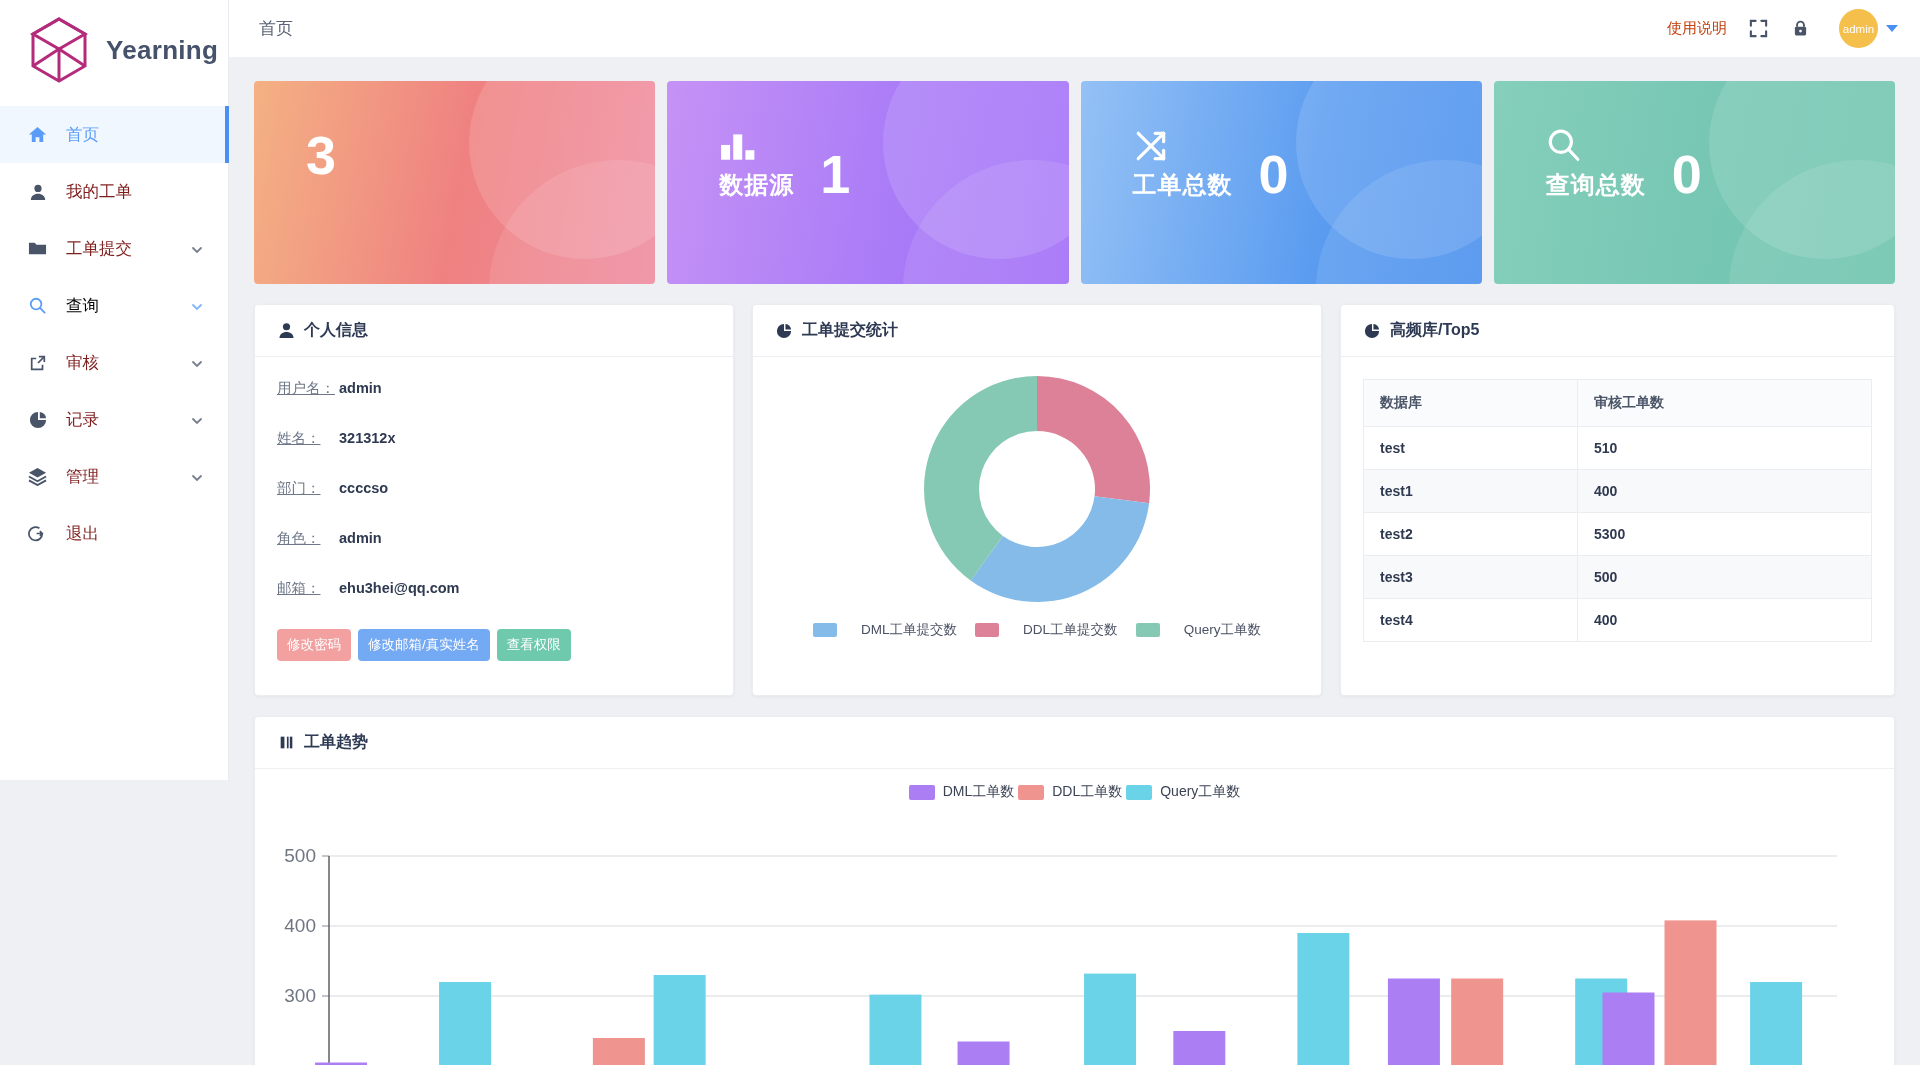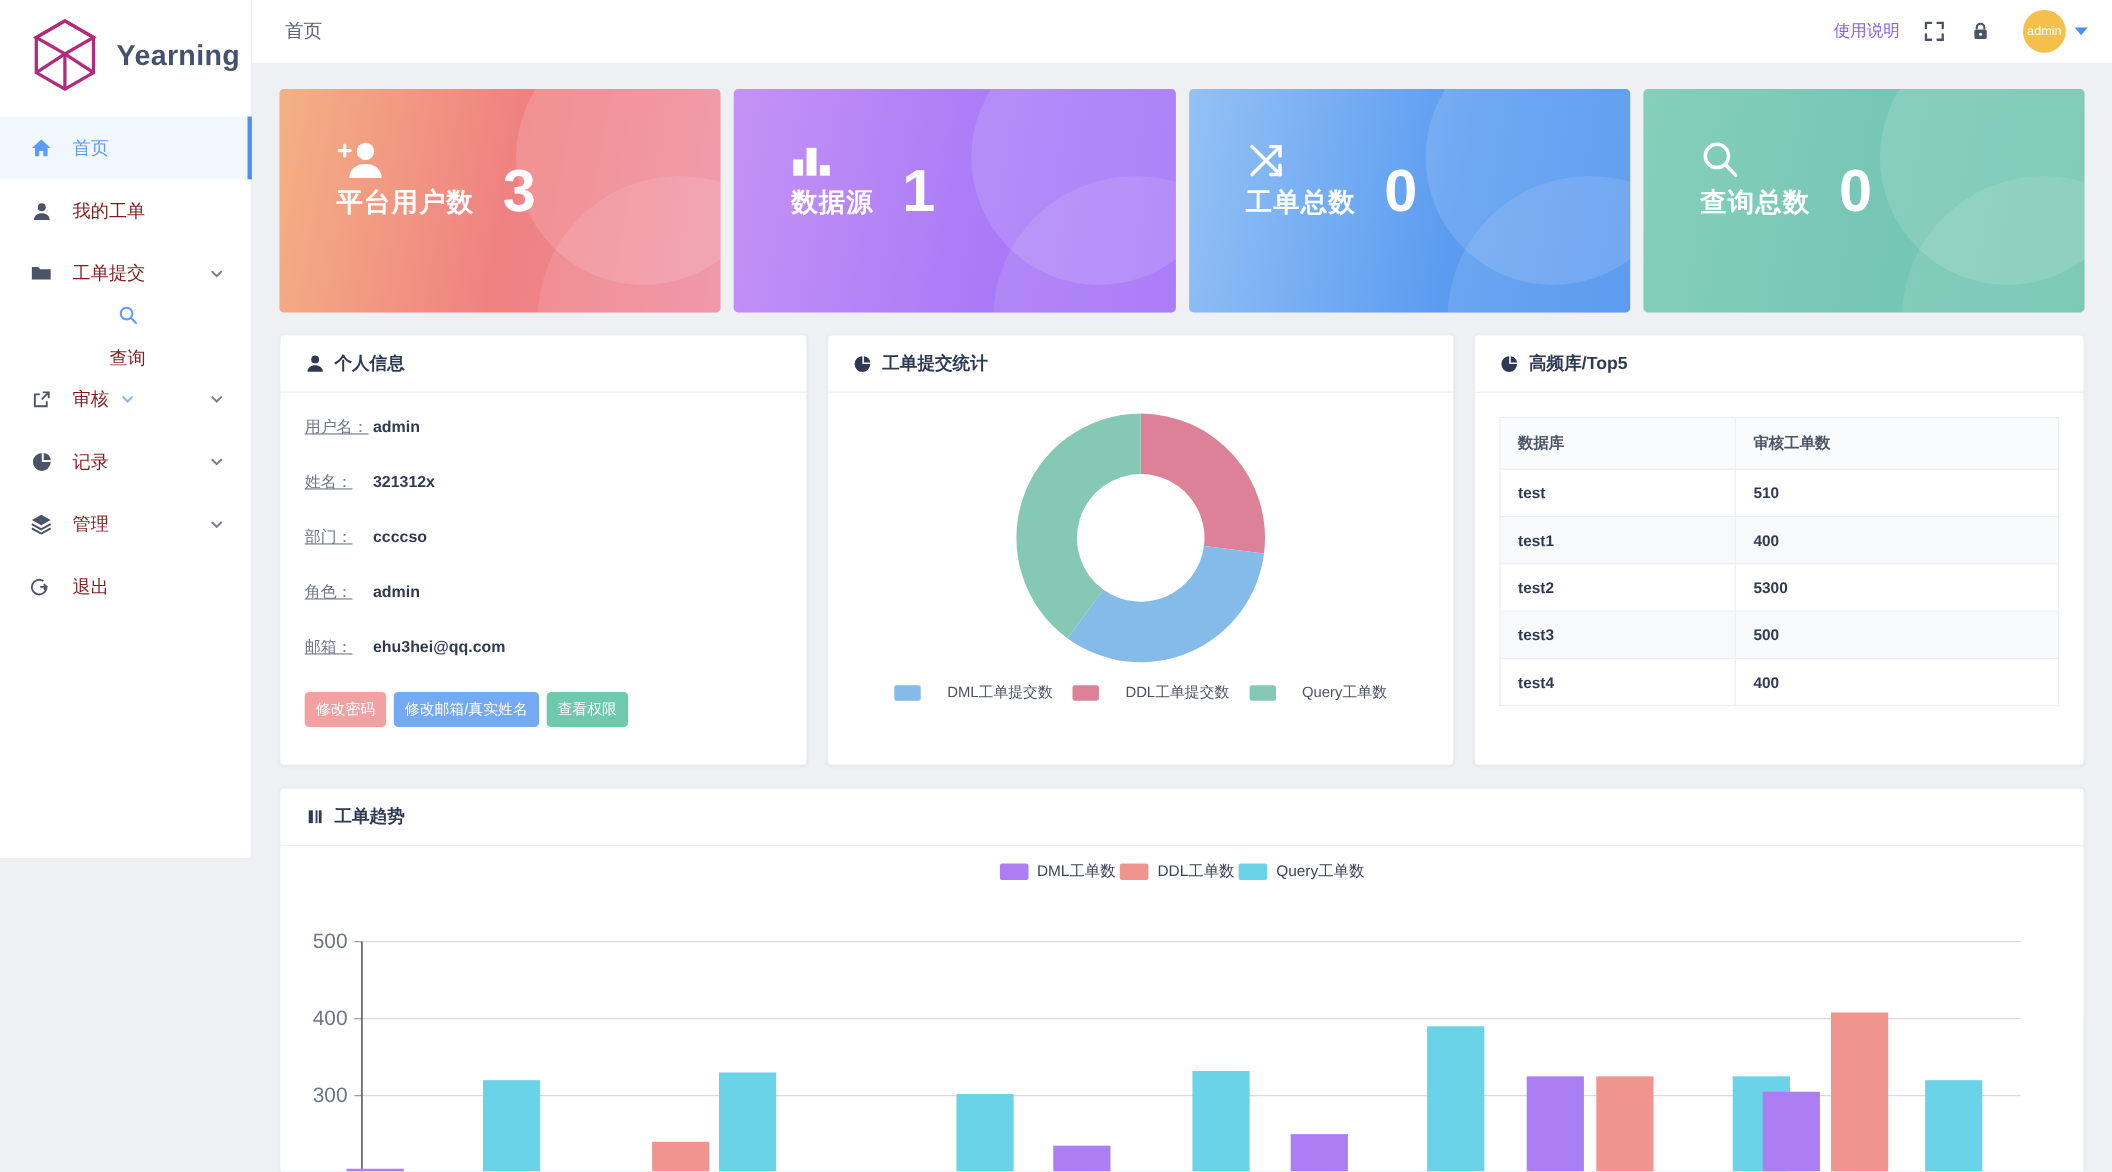--- a/index.html
+++ b/index.html
@@ -33,31 +33,31 @@
     position: relative; color: #7f1d1d; font-size: 16.5px;
   }
   .nav-item .ico { width: 19px; height: 19px; flex: 0 0 19px; display:flex; align-items:center; justify-content:center; }
   .nav-item .lbl { flex: 1 1 auto; white-space: nowrap; }
   .nav-item .chev { width: 14px; height: 14px; opacity: .75; }
   .nav-item.active { background: #f0f7ff; color: #5a9cf8; }
   .nav-item.active::after {
     content: ""; position: absolute; right: -1px; top: 0; bottom: 0;
     width: 4px; background: #4a90f0;
   }
-  .nav-item.highlight { color: #7f1d1d; flex-direction: column; }
+  .nav-item.highlight { color: #000000; }
 
   
   .main { flex: 1 1 auto; height: 1065px; overflow: hidden; position: relative; }
   .topbar {
     height: 57px; background: #fff; display: flex; align-items: center;
     padding: 0 22px 0 30px; gap: 14px;
   }
   .crumb { font-size: 17px; color: #5b6476; }
   .topbar-right { margin-left: auto; display: flex; align-items: center; gap: 20px; }
-  .help-link { color: #8b5cf6; font-size: 15px; cursor: pointer; }
+  .help-link { color: #c2410c; font-size: 15px; cursor: pointer; }
   .icon-btn { width: 22px; height: 22px; cursor: pointer; display:flex; align-items:center; justify-content:center;}
   .avatar-wrap { display: flex; align-items: center; gap: 8px; margin-left: 8px; }
   .avatar {
     width: 39px; height: 39px; border-radius: 50%; background: #f5bf4b;
     color: #fff; font-size: 11.5px; display: flex; align-items: center;
     justify-content: center; cursor: pointer;
   }
   .caret-down { width: 0;height:0;border-left:6px solid transparent;border-right:6px solid transparent;border-top:7px solid #4a90f0; cursor:pointer;}
 
   .content { padding: 24px 25px 0 25px; height: 1008px; overflow: hidden; }
@@ -286,31 +286,20 @@
   </header>
 
   <div class="content">
 
     <section class="stats">
 
       <div class="stat s1">
         <span class="blob" style="width:232px;height:232px;right:-46px;top:-54px;"></span>
         <span class="blob2" style="width:258px;height:258px;right:-92px;bottom:-134px;"></span>
         <div class="stat-inner">
-          <div class="stat-left">
-            <div class="stat-ico">
-              <svg viewBox="0 0 40 34" width="42" height="36" fill="#fff">
-                <circle cx="25" cy="9" r="7.5"></circle>
-                  <path d="M11 32c0-8 6.5-12 14-12s14 4 14 12z"></path>
-                <rect x="1" y="7" width="12" height="2.8" rx="1.2"></rect>
-                  <rect x="5.6" y="2.4" width="2.8" height="12" rx="1.2"></rect>
-              </svg>
-            </div>
-            <div class="stat-label">平台用户数</div>
-          </div>
           <div class="stat-value">3</div>
         </div>
       </div>
 
       <div class="stat s2">
         <span class="blob" style="width:232px;height:232px;right:-46px;top:-54px;"></span>
         <span class="blob2" style="width:258px;height:258px;right:-92px;bottom:-134px;"></span>
         <div class="stat-inner">
           <div class="stat-left">
             <div class="stat-ico">

